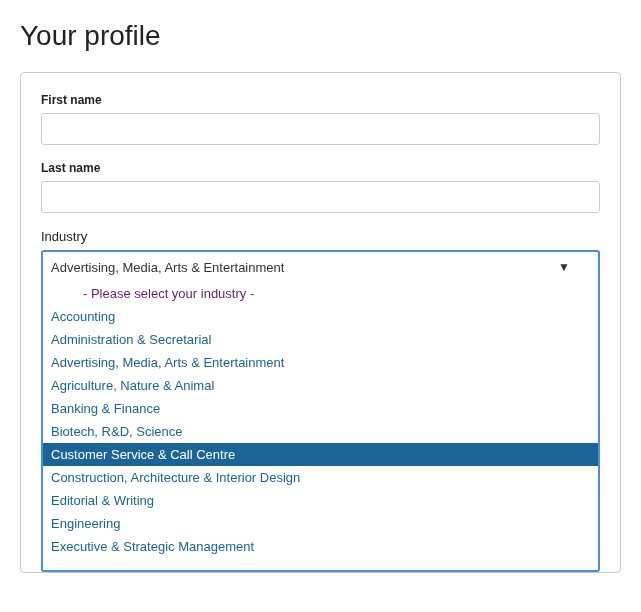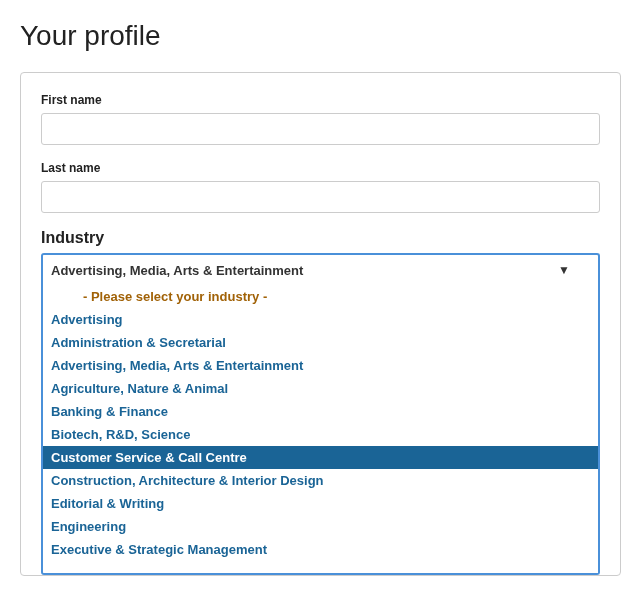--- a/index.html
+++ b/index.html
@@ -50,31 +50,30 @@
       padding: 4px 8px;
       font-size: 13px;
       outline: none;
     }
 
     .industry-section {
       margin-bottom: 0;
     }
 
     .industry-label {
-      font-weight: bold;
-      font-size: 16px;
+      font-weight: normal;
+      font-size: 13px;
       color: #222;
       margin-bottom: 6px;
       display: block;
     }
 
     .select-wrapper {
       position: relative;
       width: 100%;
-      font-weight: bold;
     }
 
     .select-display {
       width: 100%;
       height: 32px;
       border: 2px solid #4a90d9;
       border-bottom: none;
       border-radius: 3px 3px 0 0;
       padding: 4px 28px 4px 8px;
       font-size: 13px;
@@ -117,21 +116,21 @@
 
     .dropdown-item {
       padding: 4px 8px;
       font-size: 13px;
       color: #1a6496;
       cursor: pointer;
       white-space: nowrap;
     }
 
     .dropdown-item.placeholder {
-      color: #a16207;
+      color: #701a75;
       padding-left: 40px;
     }
 
     .dropdown-item.selected {
       background: #1a6496;
       color: #fff;
     }
   </style>
 </head>
 <body>
@@ -152,21 +151,21 @@
 
   <div class="industry-section">
     <label class="industry-label">Industry</label>
     <div class="select-wrapper">
       <div class="select-display">
         <span>Advertising, Media, Arts &amp; Entertainment</span>
         <span class="select-arrow">▼</span>
       </div>
       <div class="dropdown-list" id="dropdown-list">
       <div class="dropdown-item placeholder">- Please select your industry -</div>
-          <div class="dropdown-item">Advertising</div>
+          <div class="dropdown-item">Accounting</div>
           <div class="dropdown-item">Administration &amp; Secretarial</div>
           <div class="dropdown-item">Advertising, Media, Arts &amp; Entertainment</div>
           <div class="dropdown-item">Agriculture, Nature &amp; Animal</div>
           <div class="dropdown-item">Banking &amp; Finance</div>
           <div class="dropdown-item">Biotech, R&amp;D, Science</div>
           <div class="dropdown-item selected">Customer Service &amp; Call Centre</div>
           <div class="dropdown-item">Construction, Architecture &amp; Interior Design</div>
           <div class="dropdown-item">Editorial &amp; Writing</div>
           <div class="dropdown-item">Engineering</div>
           <div class="dropdown-item">Executive &amp; Strategic Management</div>

